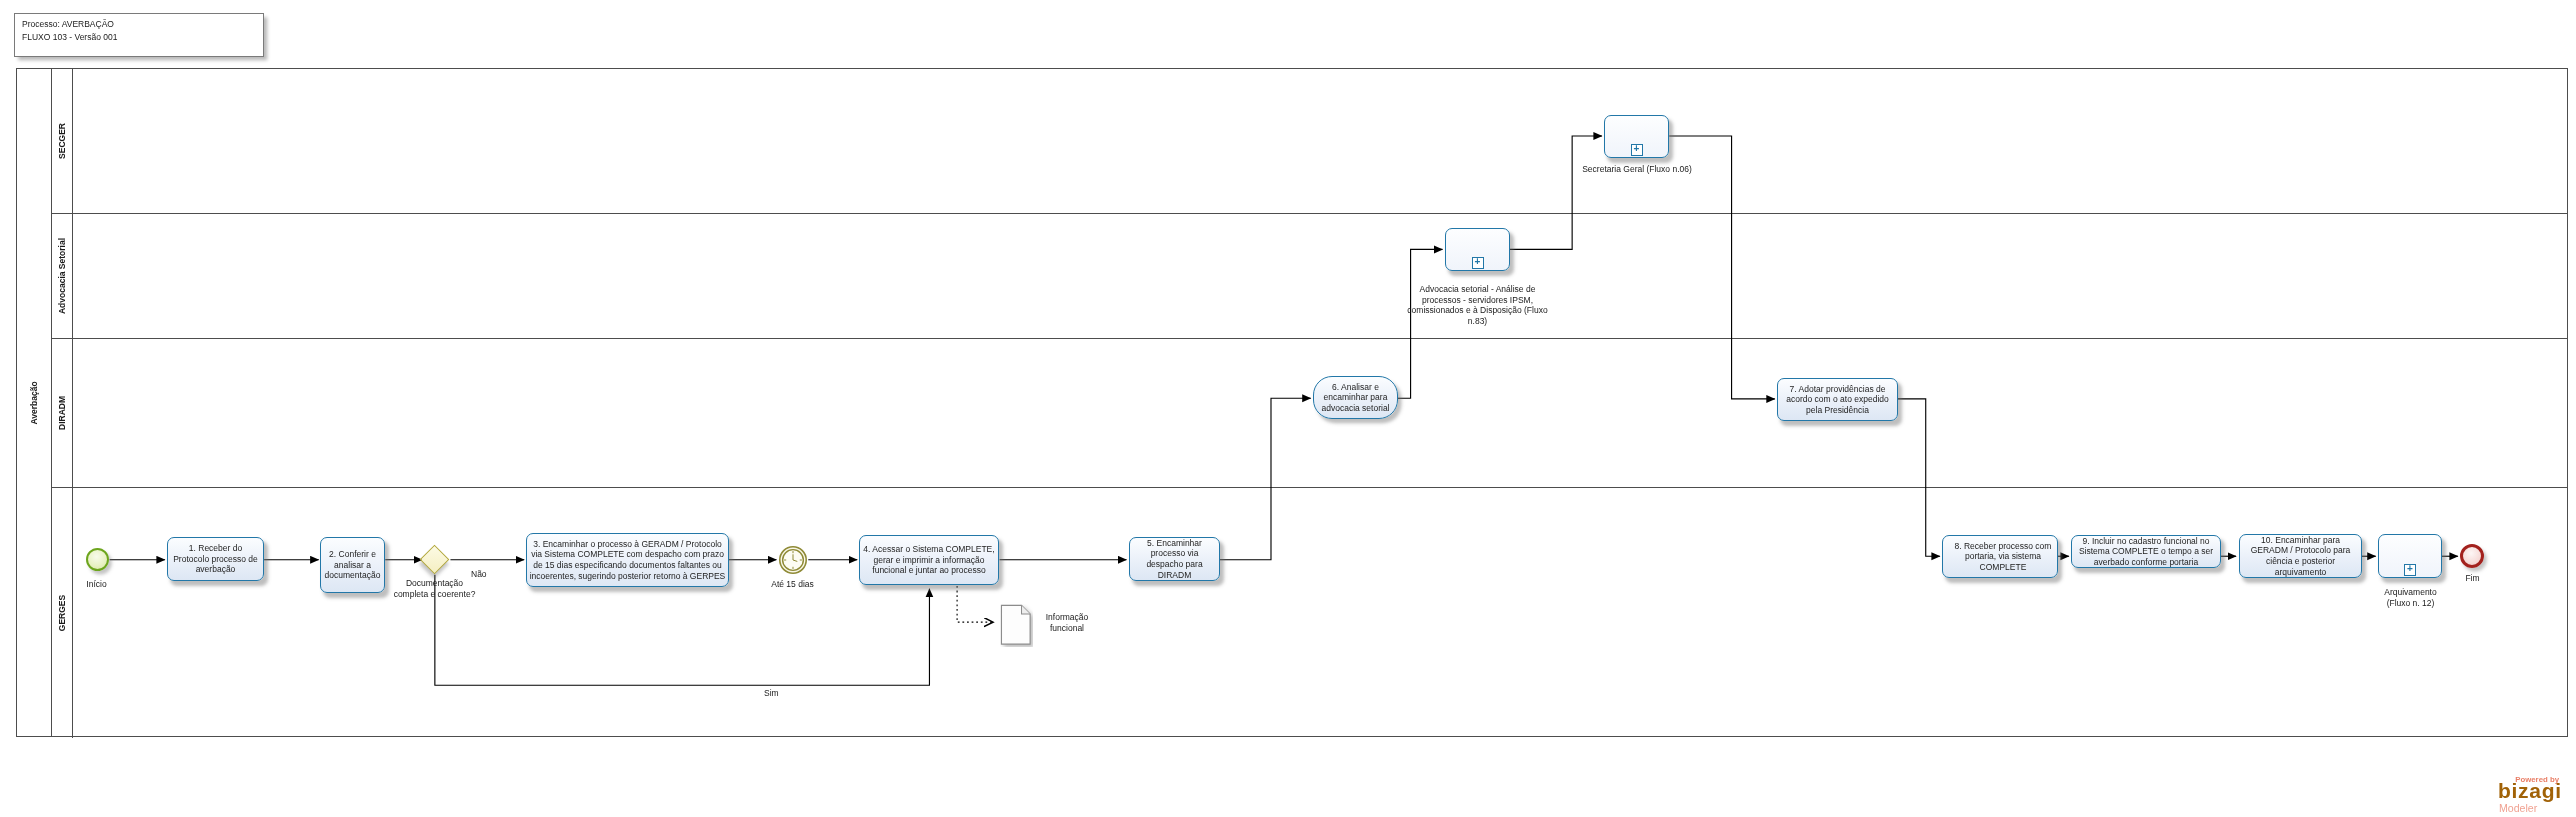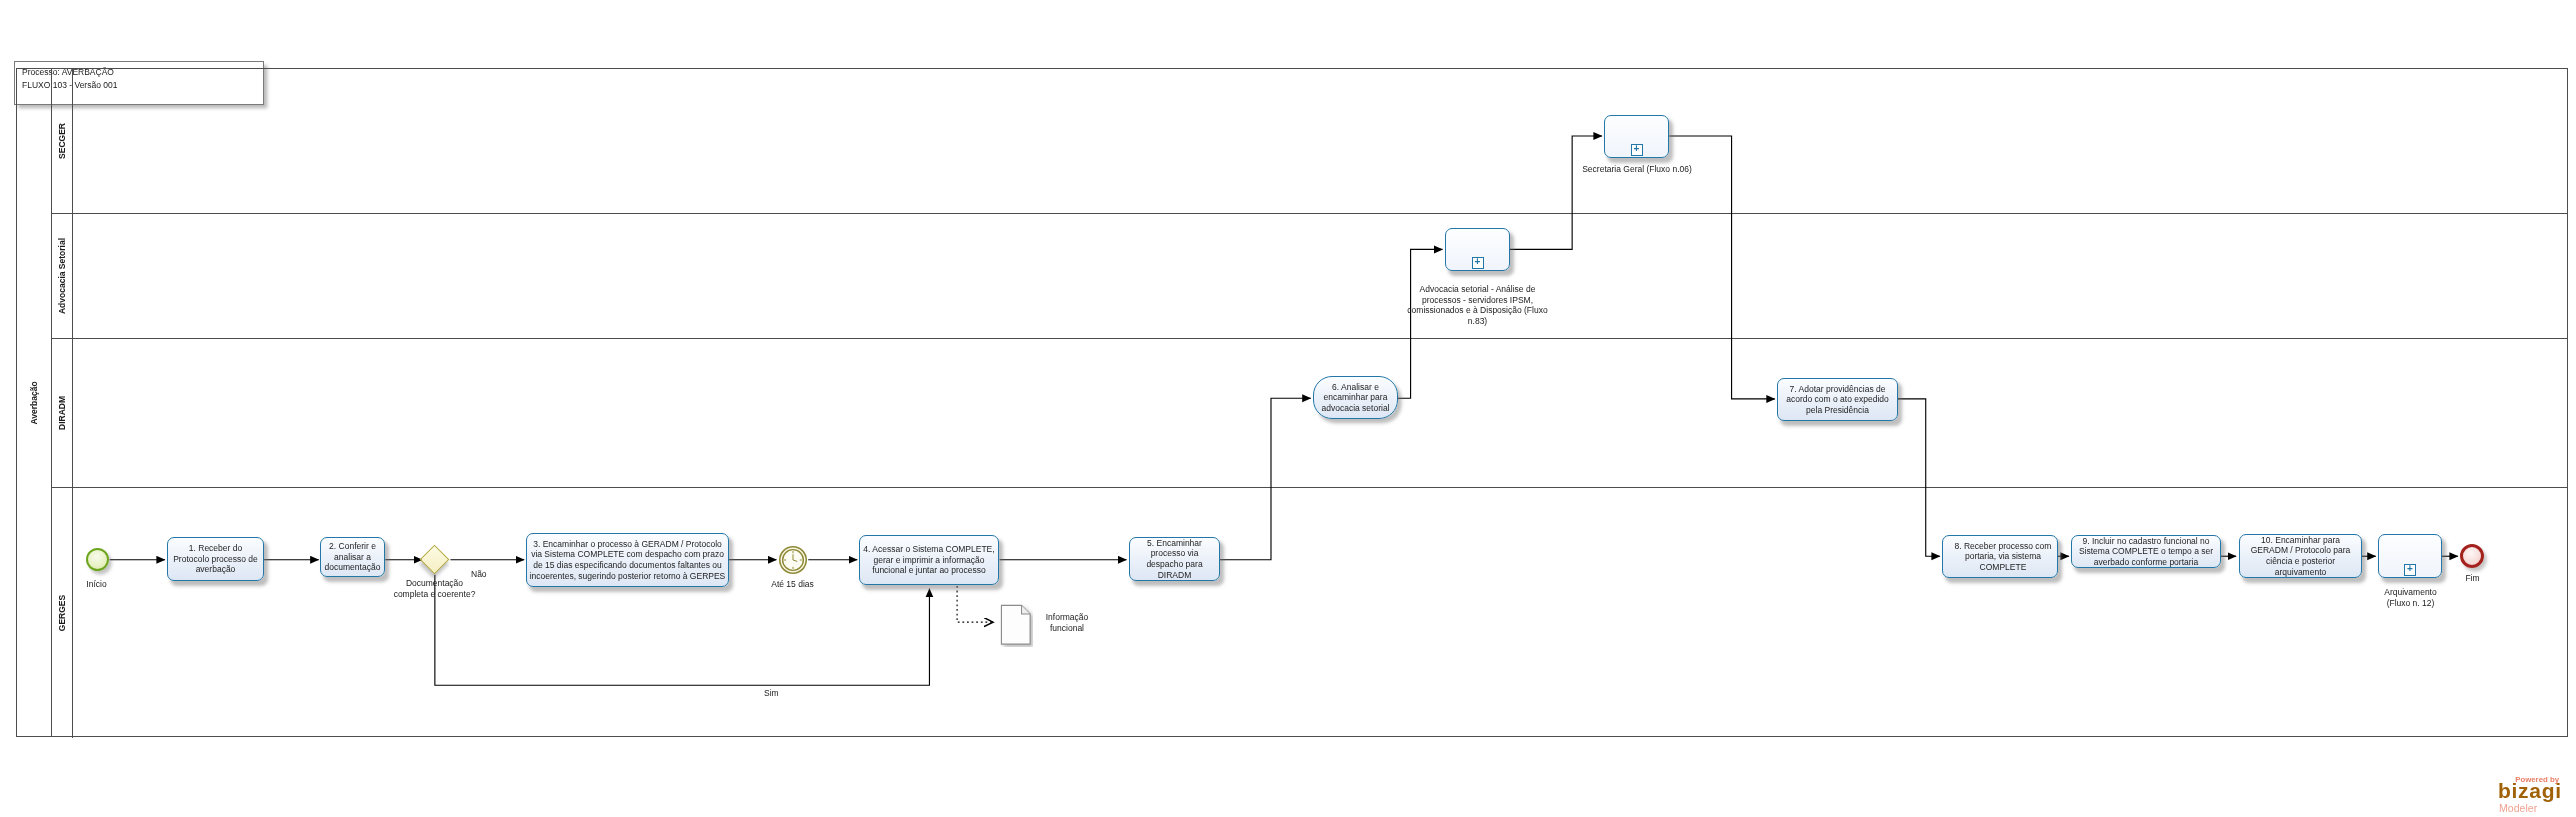--- a/index.html
+++ b/index.html
@@ -1,21 +1,21 @@
 <!DOCTYPE html>
 <html style="font-size:11.3px"><head>
 <meta charset="utf-8">
 <style>
   html,body{margin:0;padding:0;background:#ffffff;}
   body{position:relative;width:2576px;height:817px;font-family:"Liberation Sans",sans-serif;color:#1a1a1a;overflow:hidden;}
   .abs{position:absolute;}
 
   
   .title-box{left:14px;top:12.8px;width:250px;height:44px;background:#fff;border:0.7px solid #7a7a7a;
-    box-shadow:4.3px 4.3px 3.5px rgba(0,0,0,0.28);font-size:8.5px;line-height:12.8px;padding:4.3px 0 0 7px;box-sizing:border-box;margin-top:48px;}
+    box-shadow:4.3px 4.3px 3.5px rgba(0,0,0,0.28);font-size:8.5px;line-height:12.8px;padding:4.3px 0 0 7px;box-sizing:border-box;}
 
   
   .pool-border{left:15.6px;top:68px;width:2552px;height:669px;border:1.1px solid #4d4d4d;box-sizing:border-box;}
   .pool-name-cell{left:15.6px;top:68px;width:36px;height:669px;border-right:1px solid #4d4d4d;box-sizing:border-box;
     display:flex;align-items:center;justify-content:center;}
   .vtext{transform:rotate(-90deg);white-space:nowrap;font-weight:bold;font-size:8.5px;}
   .lane-row{left:52px;width:2516px;box-sizing:border-box;}
   .lane-row.bline{border-bottom:1px solid #4d4d4d;}
   .lane-label-cell{position:absolute;left:0;top:0;width:21px;height:100%;border-right:1px solid #4d4d4d;
     box-sizing:border-box;display:flex;align-items:center;justify-content:center;}
@@ -104,21 +104,21 @@
     <polyline points="3445,785 3468,785" marker-end="url(#arr)"></polyline>
     <polyline points="613,811 613,967 1311,967 1311,831" marker-end="url(#arr)"></polyline>
     <polyline points="1350,827 1350,878 1400,878" stroke-dasharray="2.5 4" marker-end="url(#openarr)"></polyline>
   </g>
 </svg>
 
 <div class="abs event-start" style="left:86px;top:548px;"></div>
 <div class="abs shape-label" style="left:74px;top:579px;width:45px;">Início</div>
 
 <div class="abs task" style="left:167px;top:537px;width:97px;height:44px;">1. Receber do Protocolo processo de averbação</div>
-<div class="abs task" style="left:320px;top:537px;width:65px;height:40px;">2. Conferir e analisar a documentação</div>
+<div class="abs task" style="left:320px;top:537px;width:65px;height:56px;">2. Conferir e analisar a documentação</div>
 
 <div class="abs gateway" style="left:424px;top:549px;"></div>
 <div class="abs shape-label" style="left:392px;top:578px;width:85px;">Documentação completa e coerente?</div>
 <div class="abs edge-label" style="left:471px;top:569px;">Não</div>
 <div class="abs edge-label" style="left:764px;top:688px;">Sim</div>
 
 <div class="abs task" style="left:526px;top:533px;width:203px;height:54px;">3. Encaminhar o processo à GERADM / Protocolo via Sistema COMPLETE com despacho com prazo de 15 dias especificando documentos faltantes ou incoerentes, sugerindo posterior retorno à GERPES</div>
 
 <svg class="abs" style="left:778px;top:545px;" width="30" height="30" viewBox="0 0 42 42">
   <circle cx="21" cy="21" r="18.5" fill="#faf8e8" stroke="#8f8a36" stroke-width="2.2"></circle>

